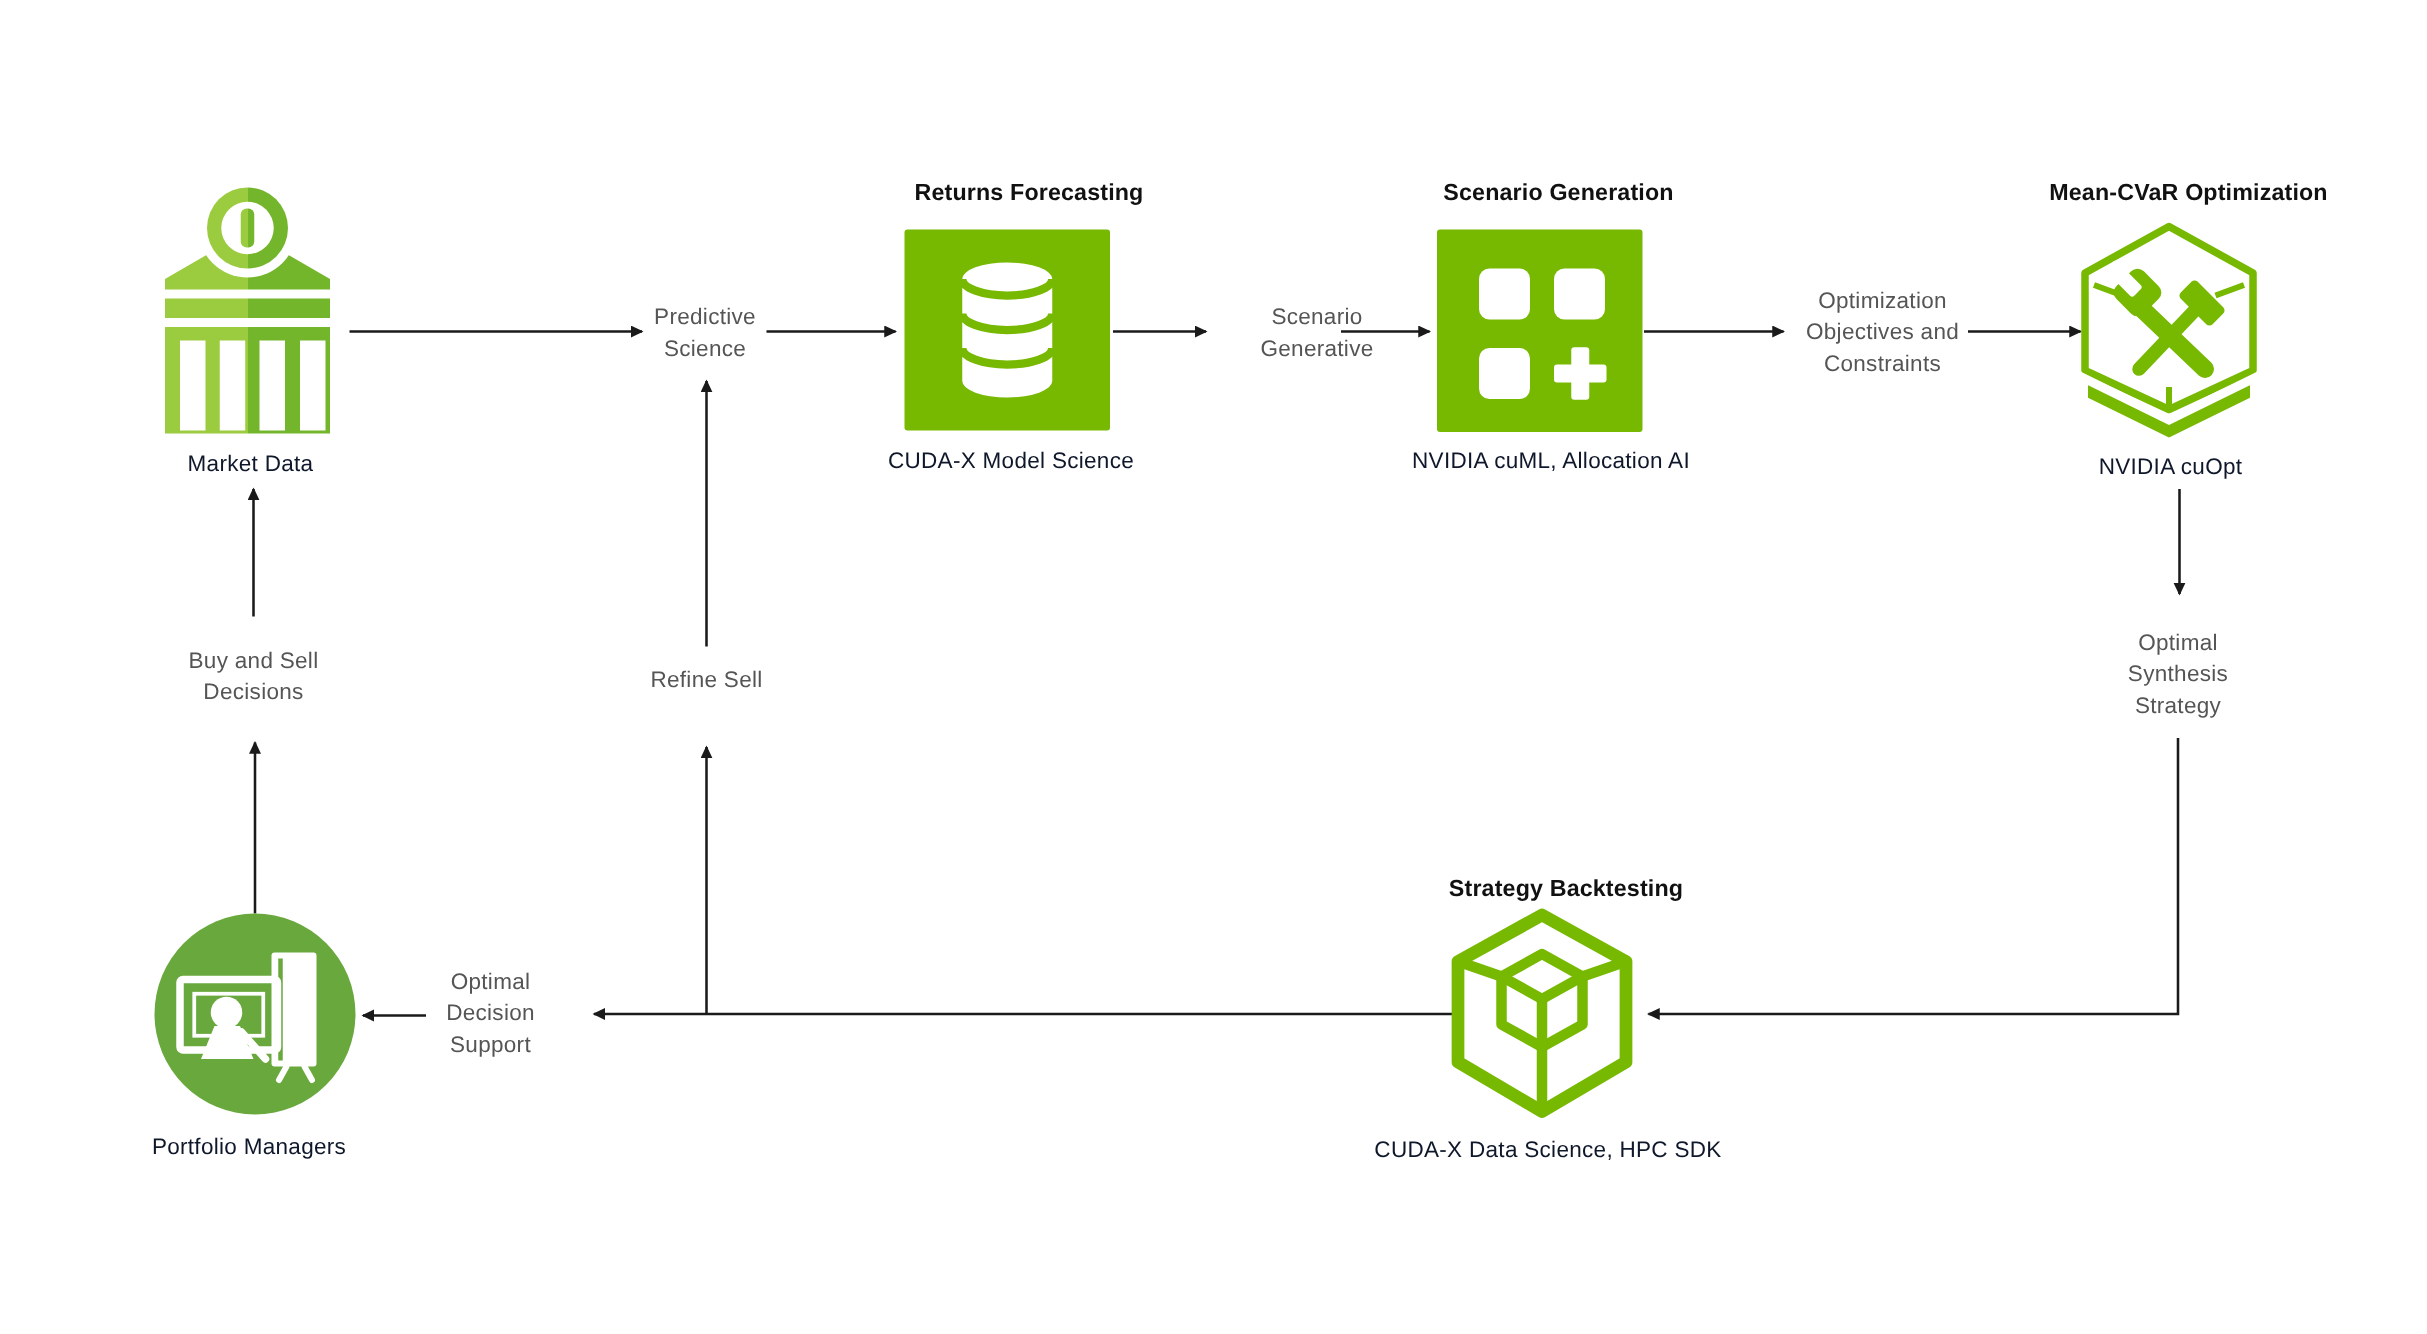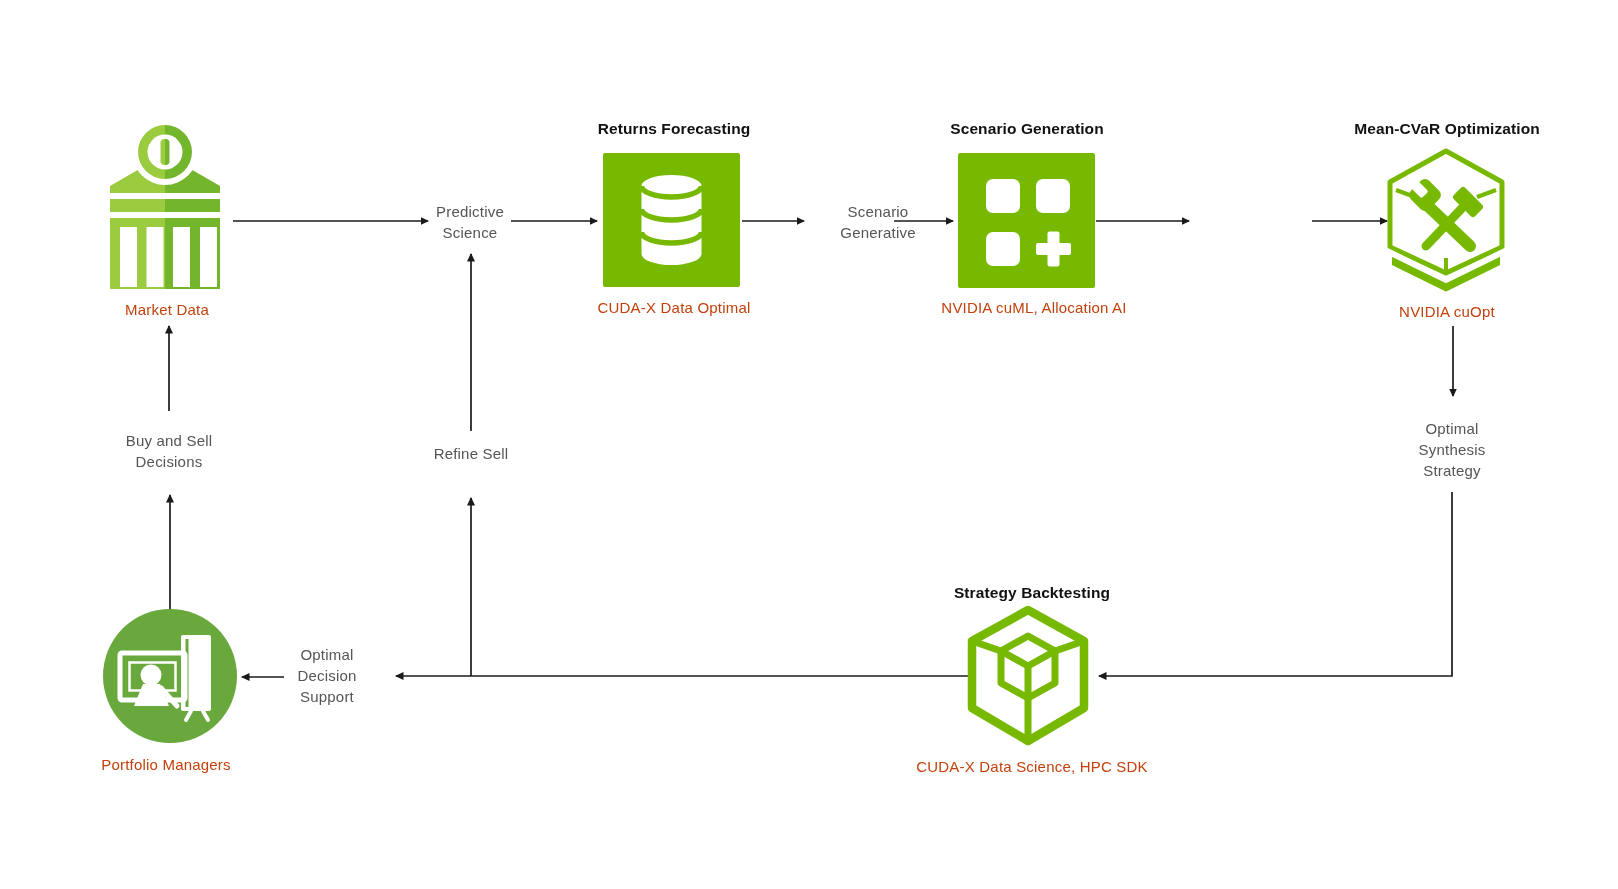--- a/index.html
+++ b/index.html
@@ -3,25 +3,25 @@
 <meta charset="utf-8">
 <style>
   html,body{margin:0;padding:0;background:#fff;}
   #canvas{
     position:relative;width:1618px;height:889px;background:#ffffff;overflow:hidden;
     font-family:"Liberation Sans","DejaVu Sans",sans-serif;
   }
   .abs{position:absolute;}
   .node-title{
     position:absolute;transform:translateX(-50%);
-    font-size:15.5px;font-weight:bold;color:#111;white-space:nowrap;letter-spacing:.1px;
+    font-size:15.5px;font-weight:bold;color:#111;white-space:nowrap;letter-spacing:.1px;margin-left:12px;
   }
   .sublabel{
     position:absolute;transform:translateX(-50%);
-    font-size:15px;color:#c2410c;white-space:nowrap;letter-spacing:.2px;
+    font-size:15px;color:#0f172a;white-space:nowrap;letter-spacing:.2px;
   }
   .edge-label{
     position:absolute;transform:translateX(-50%);
     font-size:15px;line-height:21px;color:#555;text-align:center;white-space:nowrap;letter-spacing:.2px;
   }
   .green-box{
     position:absolute;background:#76B900;border-radius:2px;
   }
   #portfolio-circle{
     position:absolute;left:103px;top:609px;width:134px;height:134px;border-radius:50%;background:#69A83D;
@@ -84,21 +84,21 @@
   <div class="green-box" style="left:603px;top:153px;width:137px;height:134px">
     <svg width="137" height="134" viewBox="0 0 137 134">
       <path d="M38.5,33 a30,11 0 0 1 60,0 V101 a30,11 0 0 1 -60,0 Z" fill="#ffffff"></path>
       <g stroke="#76B900" stroke-width="5.5" fill="none">
         <path d="M38.5,33 a30,11 0 0 0 60,0"></path>
         <path d="M38.5,56 a30,11 0 0 0 60,0"></path>
         <path d="M38.5,79 a30,11 0 0 0 60,0"></path>
       </g>
     </svg>
   </div>
-  <div class="sublabel" style="left:674px;top:299px">CUDA-X Data Optimal</div>
+  <div class="sublabel" style="left:674px;top:299px">CUDA-X Model Science</div>
 
   <div class="node-title" style="left:1027px;top:120px">Scenario Generation</div>
   <div class="green-box" style="left:958px;top:153px;width:137px;height:135px">
     <svg width="137" height="135" viewBox="0 0 137 135">
       <g fill="#ffffff">
         <rect x="28" y="26" width="34" height="34" rx="7"></rect>
         <rect x="78" y="26" width="34" height="34" rx="7"></rect>
         <rect x="28" y="79" width="34" height="34" rx="7"></rect>
         <rect x="78" y="90" width="35" height="12" rx="2"></rect>
         <rect x="89.5" y="78.5" width="12" height="35" rx="2"></rect>
@@ -163,20 +163,25 @@
   <div class="edge-label" style="left:470px;top:201px">
     <div>Predictive</div>
     <div>Science</div>
   </div>
 
   <div class="edge-label" style="left:878px;top:201px">
     <div>Scenario</div>
     <div>Generative</div>
   </div>
 
+  <div class="edge-label" style="left:1255px;top:190px">
+    <div>Optimization</div>
+    <div>Objectives and</div>
+    <div>Constraints</div>
+  </div>
 
   <div class="edge-label" style="left:1452px;top:418px">
     <div>Optimal</div>
     <div>Synthesis</div>
     <div>Strategy</div>
   </div>
 
   <div class="edge-label" style="left:169px;top:430px">
     <div>Buy and Sell</div>
     <div>Decisions</div>

